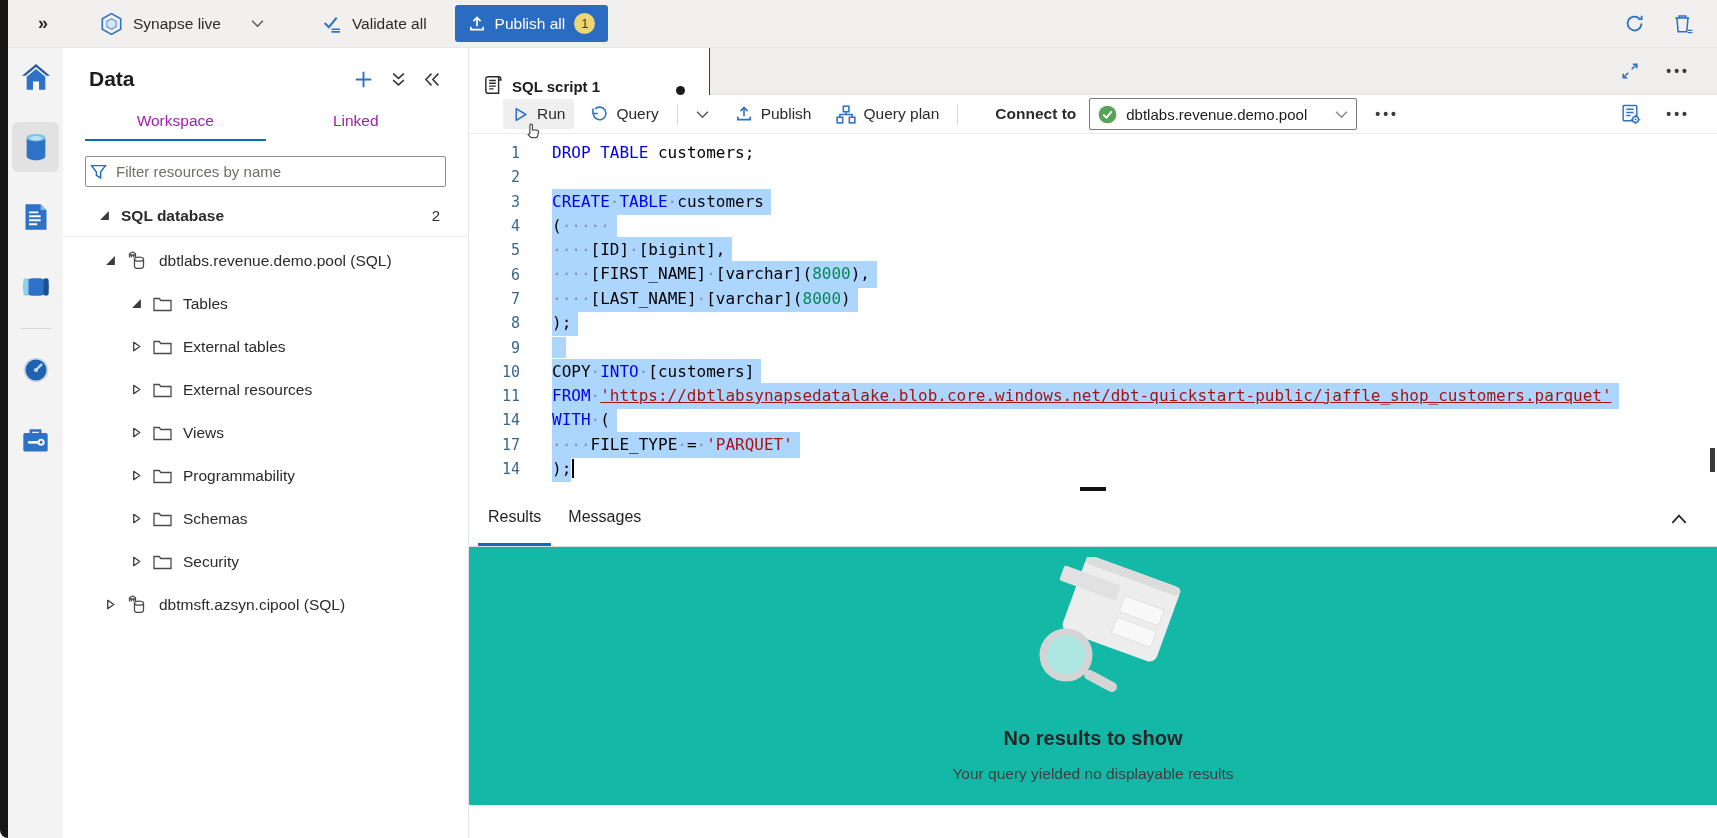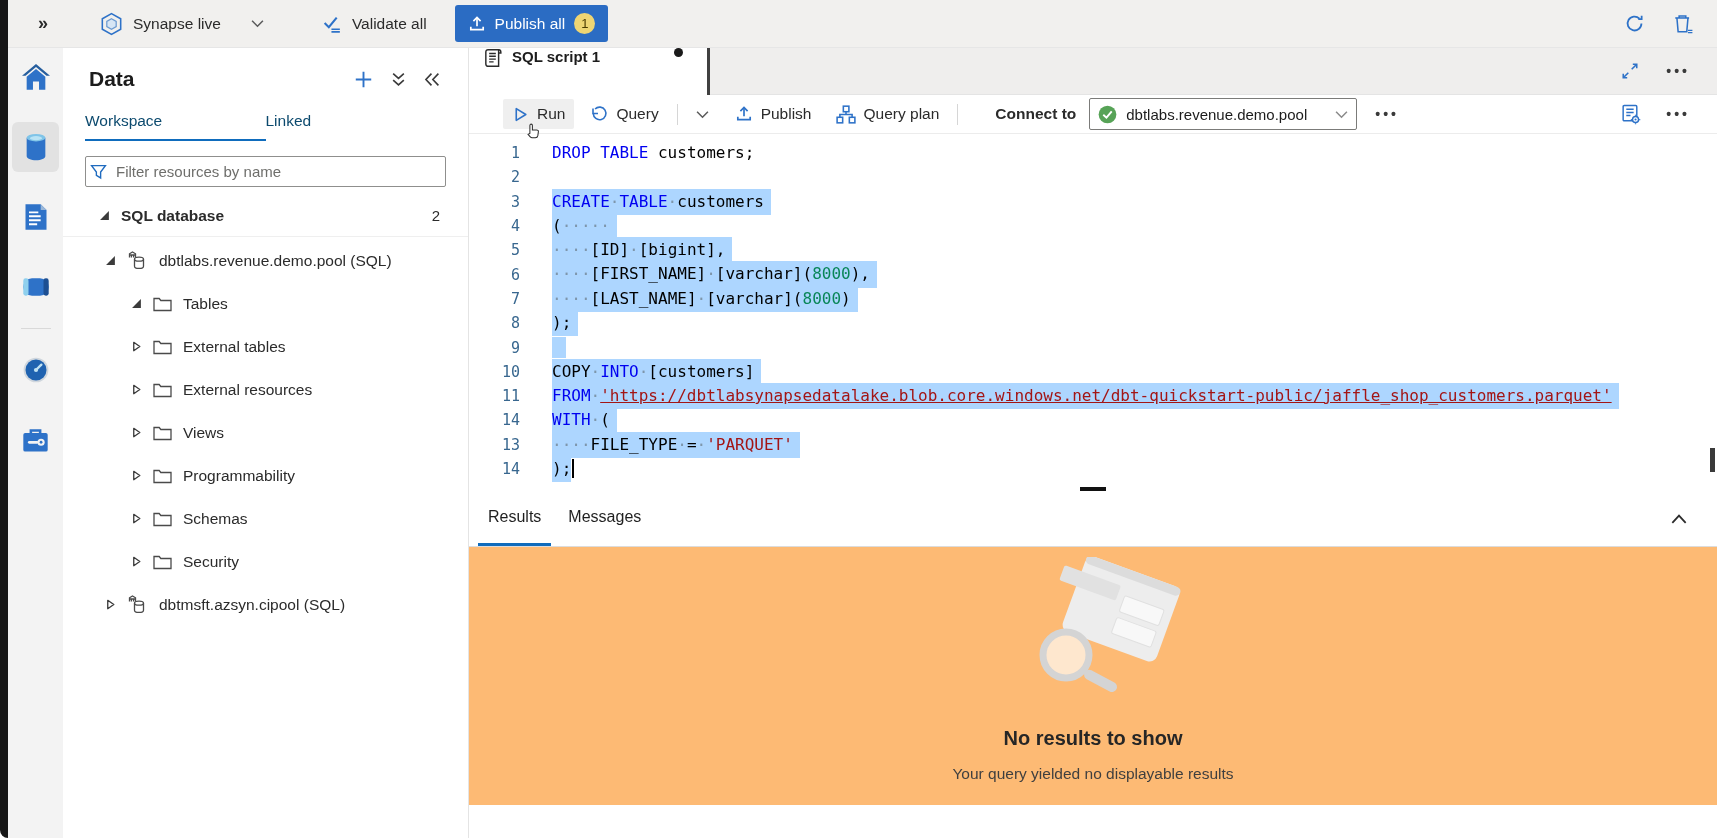--- a/index.html
+++ b/index.html
@@ -32,40 +32,40 @@
   .rail-item svg{position:relative}
   .rail-divider{width:30px;height:1px;background:#d9d9d9;margin:0 auto 12px}
 
   
   .datapanel{position:absolute;left:63px;top:48px;width:406px;height:790px;background:#fff;
     border-right:1px solid #e4e4e4}
   .dp-head{display:flex;align-items:center;padding:19px 28px 4px 26px}
   .dp-title{font-size:21px;font-weight:700;color:#1c1c1c}
   .dp-actions{margin-left:auto;display:flex;gap:18px;align-items:center}
   .dp-tabs{display:flex;padding:0 22px;margin-top:8px}
-  .dp-tab{flex:1;text-align:left;font-size:15.5px;color:#0c4a6e;padding:9px 0;border-bottom:2px solid transparent;cursor:default}
+  .dp-tab{flex:1;text-align:center;font-size:15.5px;color:#a21caf;padding:9px 0;border-bottom:2px solid transparent;cursor:default}
   .dp-tab.active{border-bottom-color:#0f6cbd}
   .dp-filter{margin:15px 22px 8px;display:flex;align-items:center;gap:9px;border:1px solid #8f8f8d;
     border-radius:2px;height:31px;padding:0 4px;background:#fff}
   .dp-filter input{border:none;outline:none;font-size:15px;color:#2b2b2b;flex:1;background:transparent}
   ::placeholder{color:#6e6e6b}
   .tree{margin-top:8px}
   .trow{display:flex;align-items:center;height:43px;font-size:15.5px;color:#2b2b2b;gap:11px;cursor:default}
   .trow .arrow{width:11px;display:flex;flex:none}
   .trow.root{padding-left:36px;font-weight:600;border-bottom:1px solid #efefef;height:42px;margin-bottom:2px}
   .trow.root .count{margin-left:auto;margin-right:28px;font-weight:400;font-size:15px}
   .trow.l1{padding-left:42px}
   .trow.l2{padding-left:68px}
 
   
   .editorcol{position:absolute;left:469px;top:48px;right:0;height:790px;background:#fff}
   .tabstrip{position:absolute;left:0;top:0;right:0;height:47px;background:#efeeed;
     border-bottom:1px solid #e4e4e4;display:flex}
-  .etab{height:47px;width:241px;background:#fff;display:flex;align-items:flex-start;padding:0 14px;gap:10px;
-    border-right:3px solid #404040;position:relative;z-index:2}
+  .etab{height:47px;width:241px;background:#fff;display:flex;align-items:flex-end;padding:0 14px;gap:10px;
+    border-right:1px solid #404040;position:relative;z-index:2}
   .etab-label{font-size:15px;font-weight:600;color:#1c1c1c}
   .dirty{width:9px;height:9px;border-radius:50%;background:#1a1a1a;margin-left:auto;margin-right:10px}
   .ts-right{margin-left:auto;display:flex;align-items:center;gap:27px;padding-right:27px}
 
   .toolbar{position:absolute;left:0;top:47px;right:0;height:39px;background:#fff;display:flex;
     align-items:center;border-bottom:1px solid #ececec;padding-left:34px;font-size:15.5px;color:#2b2b2b}
   .tbtn{display:flex;align-items:center;gap:8px;padding:6px 9px;border-radius:2px;position:relative;cursor:default}
   .tbtn.hover{background:#efefef}
   .cursor-glyph{position:absolute;left:22px;top:24px;z-index:5}
   .tsep{width:1px;height:21px;background:#d6d6d6;margin:0 9px}
@@ -94,21 +94,21 @@
 
   
   .sash{position:absolute;left:0;top:439px;right:0;height:4px;background:#fff}
   .sash .handle{position:absolute;left:50%;transform:translateX(-50%);top:0;width:26px;height:4px;background:#111}
   .rtabs{position:absolute;left:0;top:443px;right:0;height:56px;border-bottom:1px solid #dcdcdc;
     display:flex;padding-left:2px}
   .rtab{display:flex;align-items:center;padding:0 10px;margin-left:7px;font-size:16px;color:#1f1f1f;
     border-bottom:3px solid transparent;cursor:default}
   .rtab.active{border-bottom-color:#0f6cbd}
   .rcollapse{margin-left:auto;align-self:center;padding-right:30px}
-  .rbody{position:absolute;left:0;top:499px;right:0;height:258px;background:#fdba74;display:flex;
+  .rbody{position:absolute;left:0;top:499px;right:0;height:258px;background:#14b8a6;display:flex;
     flex-direction:column;align-items:center;padding-top:10px}
   .rtitle{font-size:20px;font-weight:600;color:#262626;margin-top:20px}
   .rsub{font-size:15.5px;color:#3f3f3f;margin-top:15px}
   .statusbar{position:absolute;left:0;top:757px;right:0;height:33px;background:#f3f2f1;display:flex;
     align-items:center;gap:10px;padding-left:21px;font-size:15px;color:#1c1c1c;border-top:1px solid #e7e7e7}
 </style>
 </head>
 <body>
 
 <div class="app">
@@ -550,21 +550,21 @@
         </div>
         <div class="cl">
           <span class="ln">11</span>
           <span class="lc"><span class="sel"><span class="sg-k">FROM</span><span class="sg-p"><span class="dot">·</span></span><span class="sg-l">'https://dbtlabsynapsedatalake.blob.core.windows.net/dbt-quickstart-public/jaffle_shop_customers.parquet'</span></span></span>
         </div>
         <div class="cl">
           <span class="ln">14</span>
           <span class="lc"><span class="sel"><span class="sg-k">WITH</span><span class="sg-p"><span class="dot">·</span>(</span></span></span>
         </div>
         <div class="cl">
-          <span class="ln">13</span>
+          <span class="ln">17</span>
           <span class="lc"><span class="sel"><span class="sg-p"><span class="dot">·</span><span class="dot">·</span><span class="dot">·</span><span class="dot">·</span>FILE_TYPE<span class="dot">·</span>=<span class="dot">·</span></span><span class="sg-s">'PARQUET'</span></span></span>
         </div>
         <div class="cl">
           <span class="ln">14</span>
           <span class="lc"><span class="sel noTail"><span class="sg-p">);</span></span><span class="caret"></span></span>
         </div>
       </div>
 
     <div class="sash">
       <div class="handle"></div>

